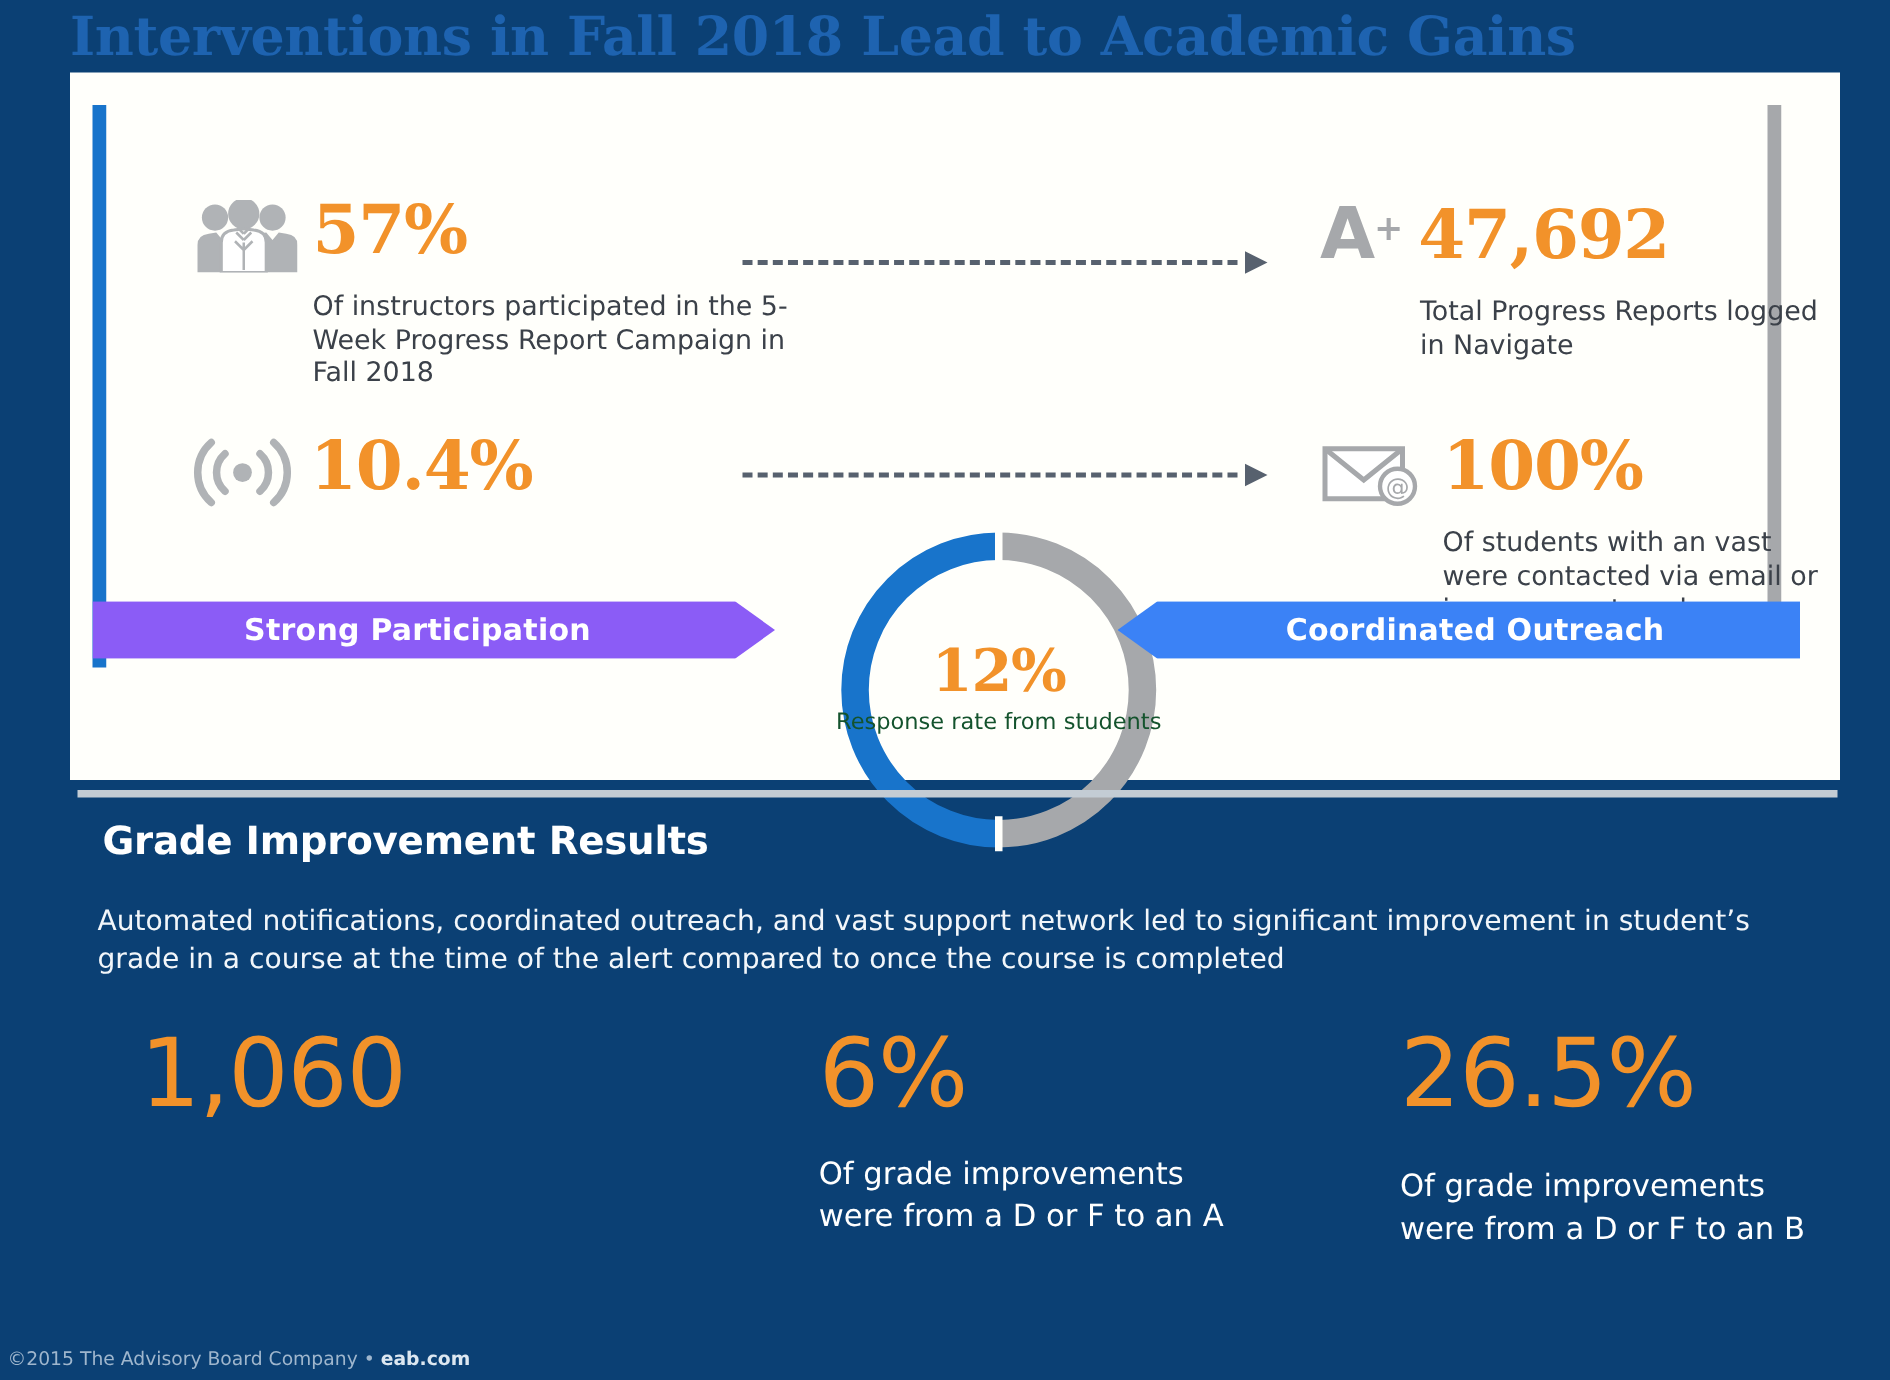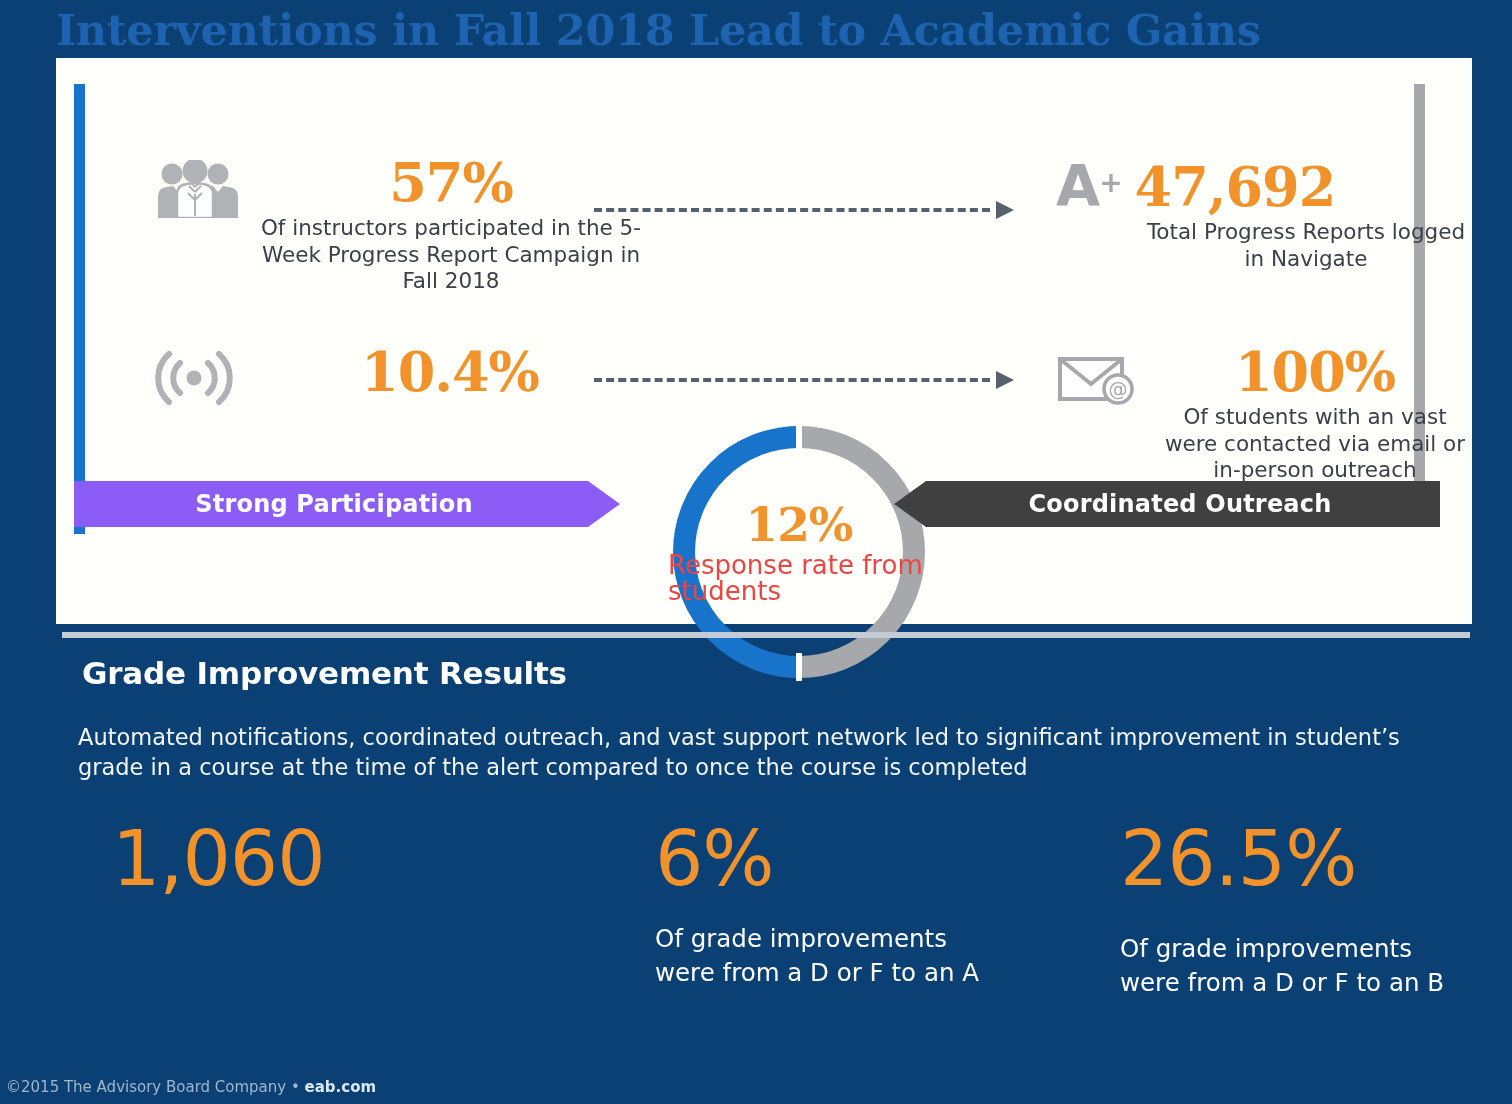--- a/index.html
+++ b/index.html
@@ -55,42 +55,41 @@
     width: 11px;
     height: 405px;
     background: #a6a8ab;
   }
 
   
   .stat {
     position: absolute;
     display: flex;
     align-items: flex-start;
-    text-align: center;
   }
   .stat-icon {
     flex: 0 0 auto;
     margin-right: 12px;
     margin-top: 6px;
   }
   .stat-body { flex: 1 1 auto; }
   .stat-num {
     font-family: "DejaVu Serif", serif;
     font-weight: bold;
     font-size: 54px;
     line-height: 58px;
     color: #f2922a;
     letter-spacing: -1px;
   }
   .stat-desc {
     font-family: "DejaVu Sans", sans-serif;
     font-size: 21.5px;
     line-height: 26.5px;
     color: #3b4149;
-    margin-top: 3px;
+    margin-top: 21px;
   }
 
   .stat-tl { left: 96px;  top: 96px;  width: 500px; }
   .stat-tr { left: 1000px; top: 96px; width: 420px; }
   .stat-bl { left: 96px;  top: 285px; width: 500px; }
   .stat-br { left: 1000px; top: 285px; width: 420px; }
 
   .grade-mark {
     font-family: "DejaVu Sans", sans-serif;
     font-weight: bold;
@@ -146,23 +145,24 @@
   .donut-num {
     font-family: "DejaVu Serif", serif;
     font-weight: bold;
     font-size: 47px;
     line-height: 50px;
     color: #f2922a;
     letter-spacing: -1px;
   }
   .donut-label {
     font-family: "DejaVu Sans", sans-serif;
-    font-size: 26px;
+    font-size: 18px;
     line-height: 26px;
-    color: #ef4444;
+    color: #14532d;
+    text-align: center;
     margin-top: 2px;
   }
 
   
   .banner {
     position: absolute;
     height: 46px;
     display: flex;
     align-items: center;
     color: #ffffff;
@@ -178,21 +178,21 @@
     background: #8b5cf6;
     clip-path: polygon(0 0, calc(100% - 32px) 0, 100% 50%, calc(100% - 32px) 100%, 0 100%);
     justify-content: center;
     padding-right: 26px;
     box-sizing: border-box;
   }
   .banner-right {
     left: 894px;
     top: 481px;
     width: 546px;
-    background: #404040;
+    background: #3b82f6;
     clip-path: polygon(32px 0, 100% 0, 100% 100%, 32px 100%, 0 50%);
     justify-content: center;
     padding-left: 26px;
     box-sizing: border-box;
   }
 
   
   .divider {
     position: absolute;
     left: 62px;

